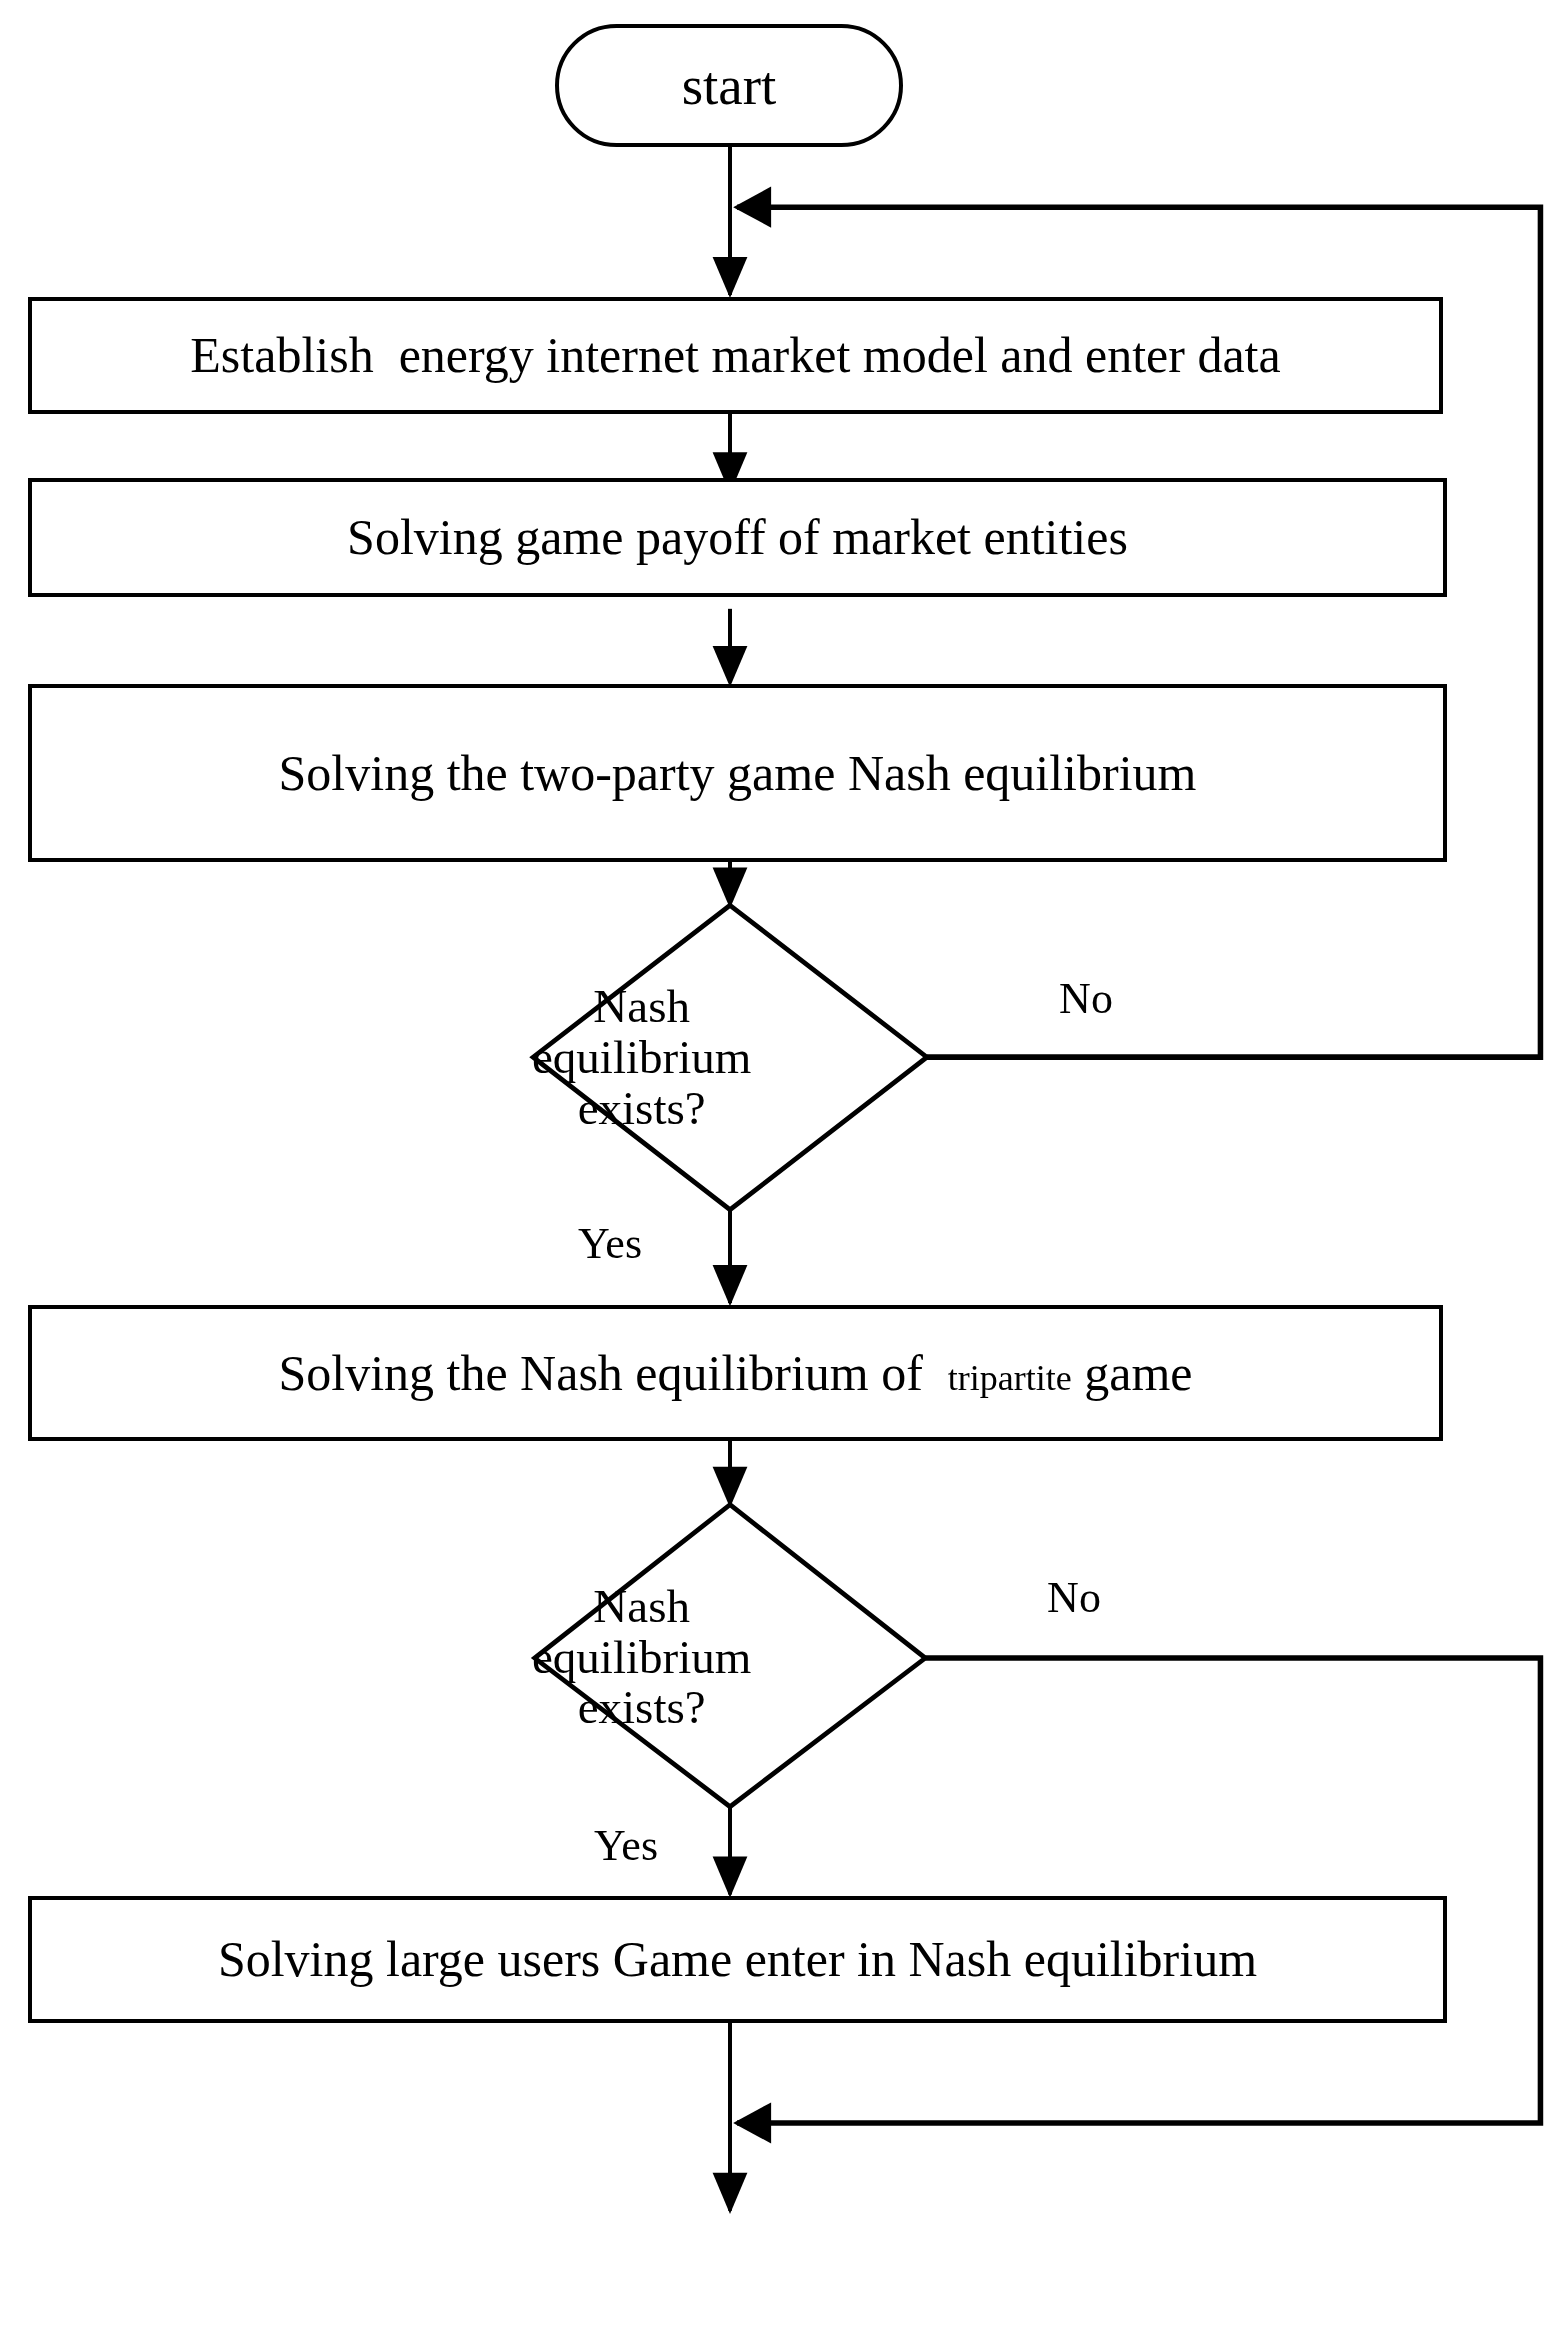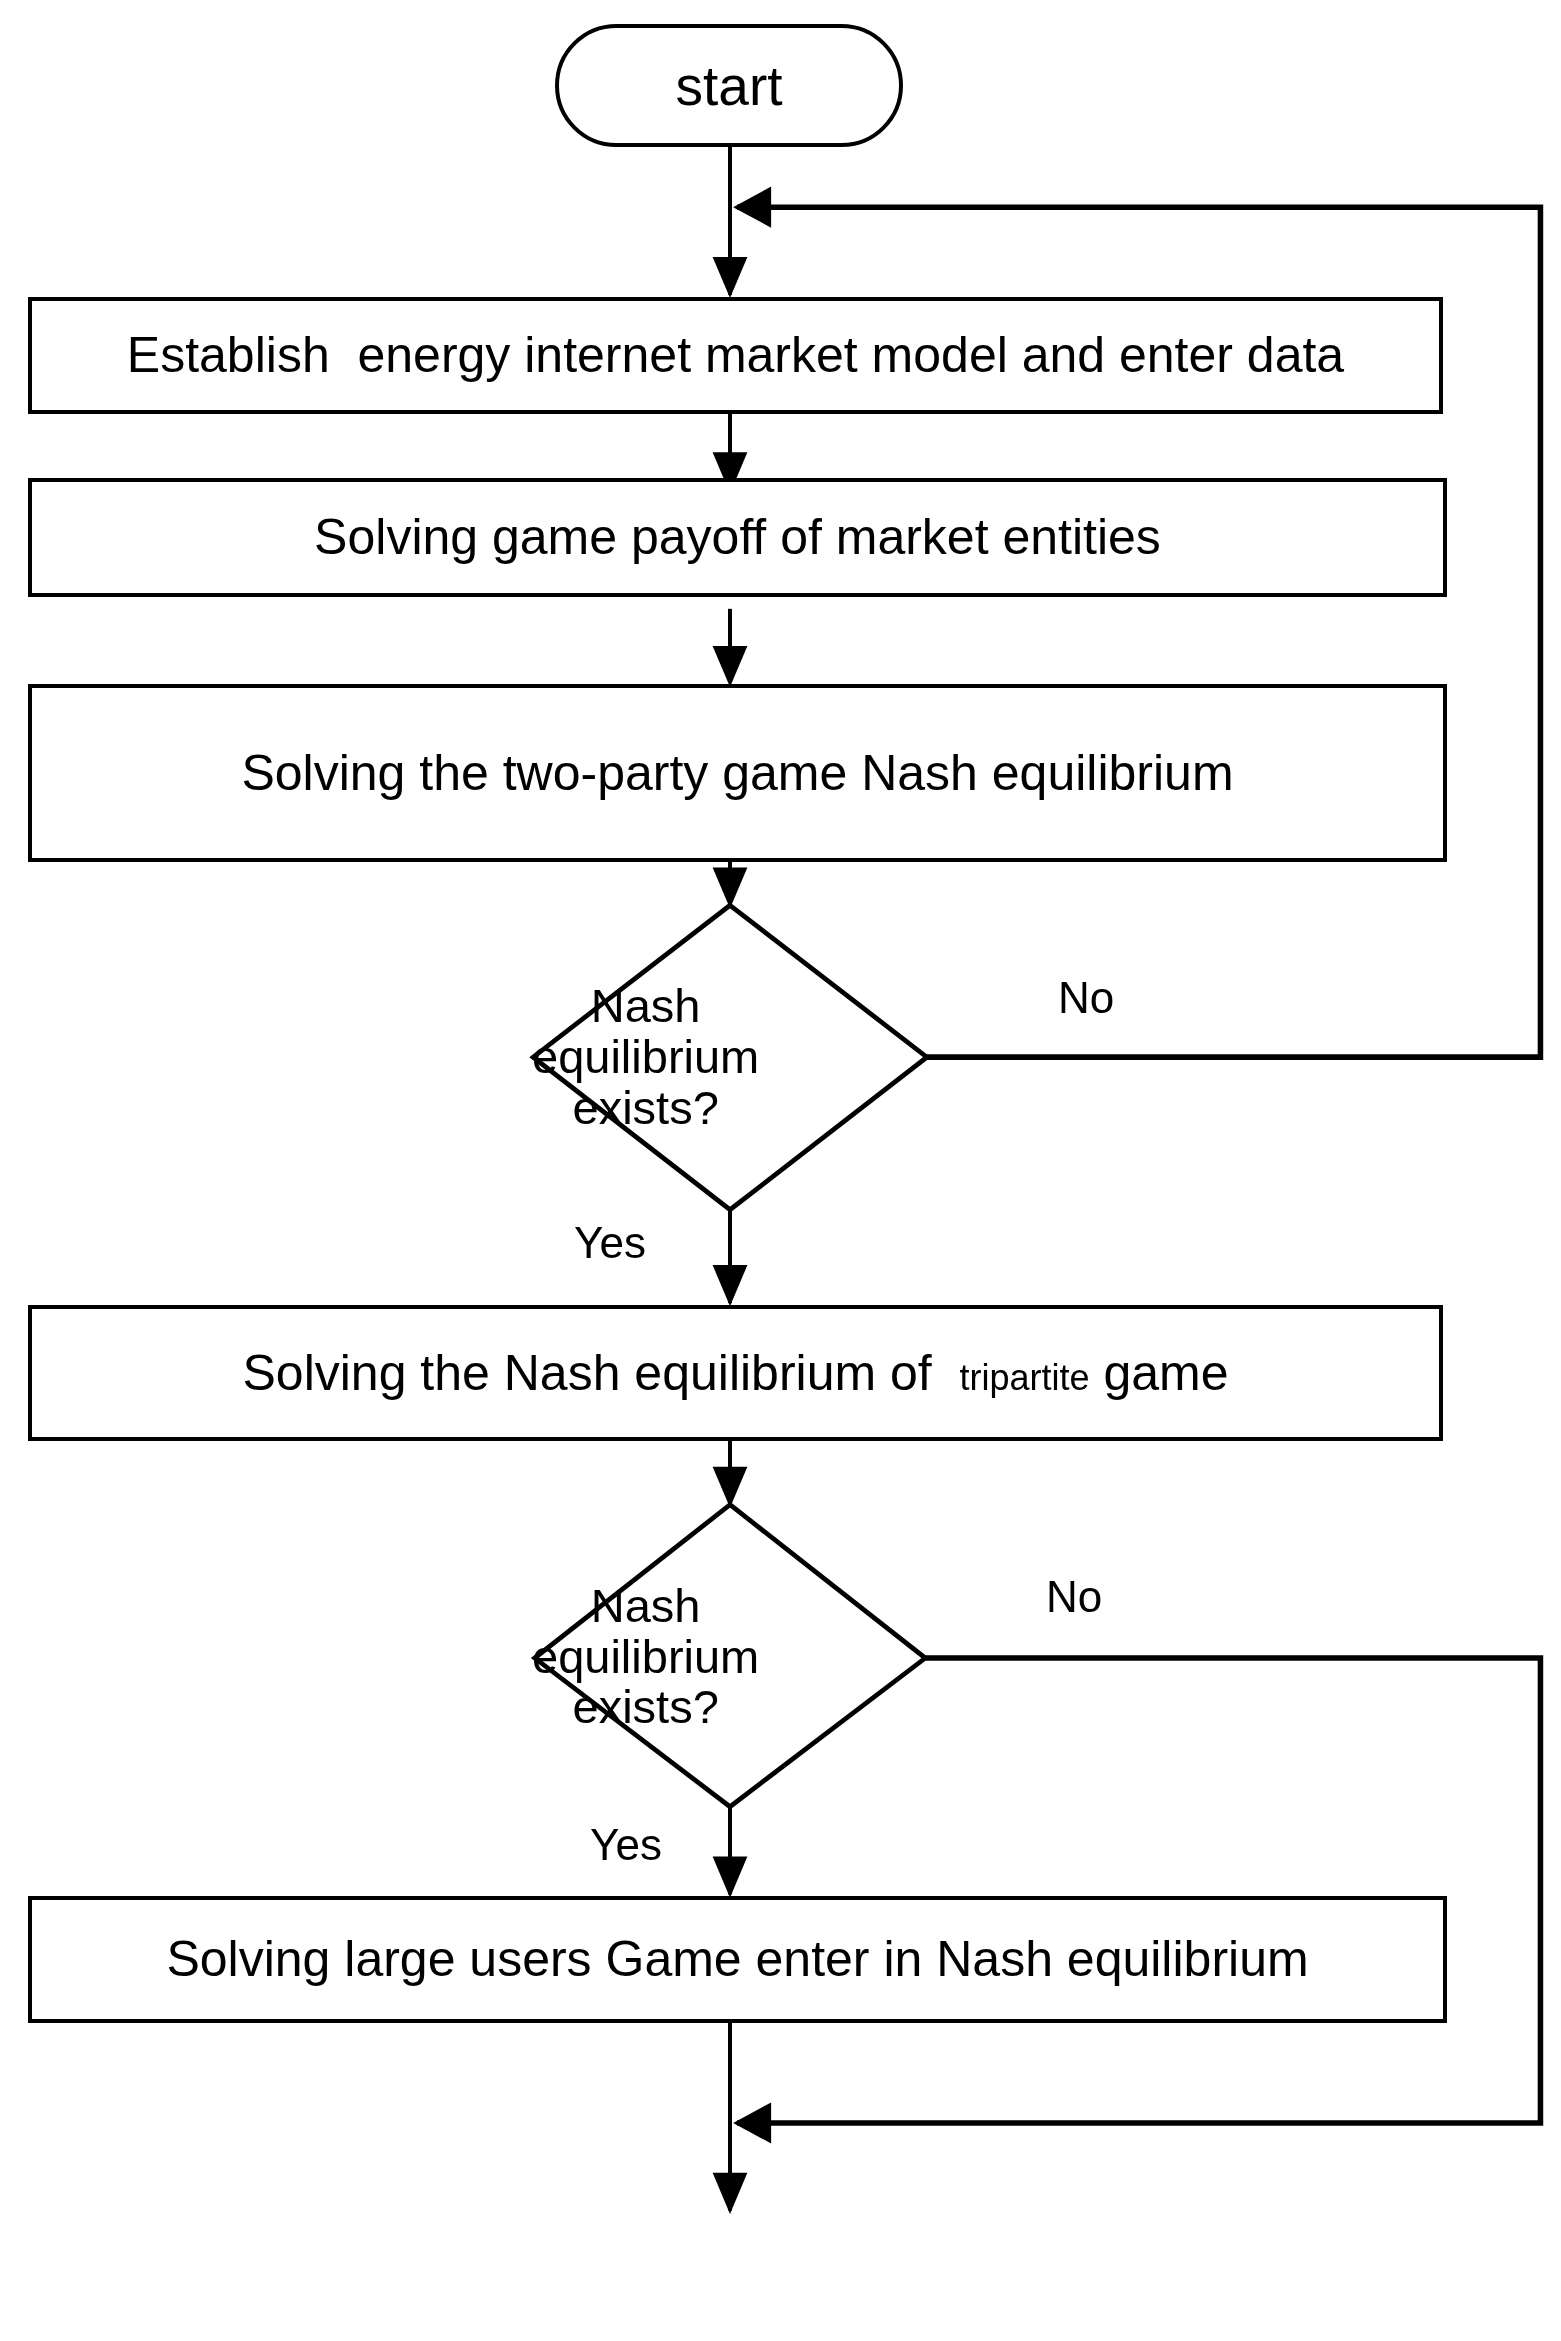--- a/index.html
+++ b/index.html
@@ -5,21 +5,21 @@
   html, body {
     margin: 0;
     padding: 0;
     background: #ffffff;
   }
   .canvas {
     position: relative;
     width: 1562px;
     height: 2342px;
     background: #ffffff;
-    font-family: Liberation Sans, sans-serif;
+    font-family: Liberation Serif, serif;
     color: #000000;
     overflow: hidden;
   }
   .layer {
     position: absolute;
     left: 0;
     top: 0;
     width: 1562px;
     height: 2342px;
   }

